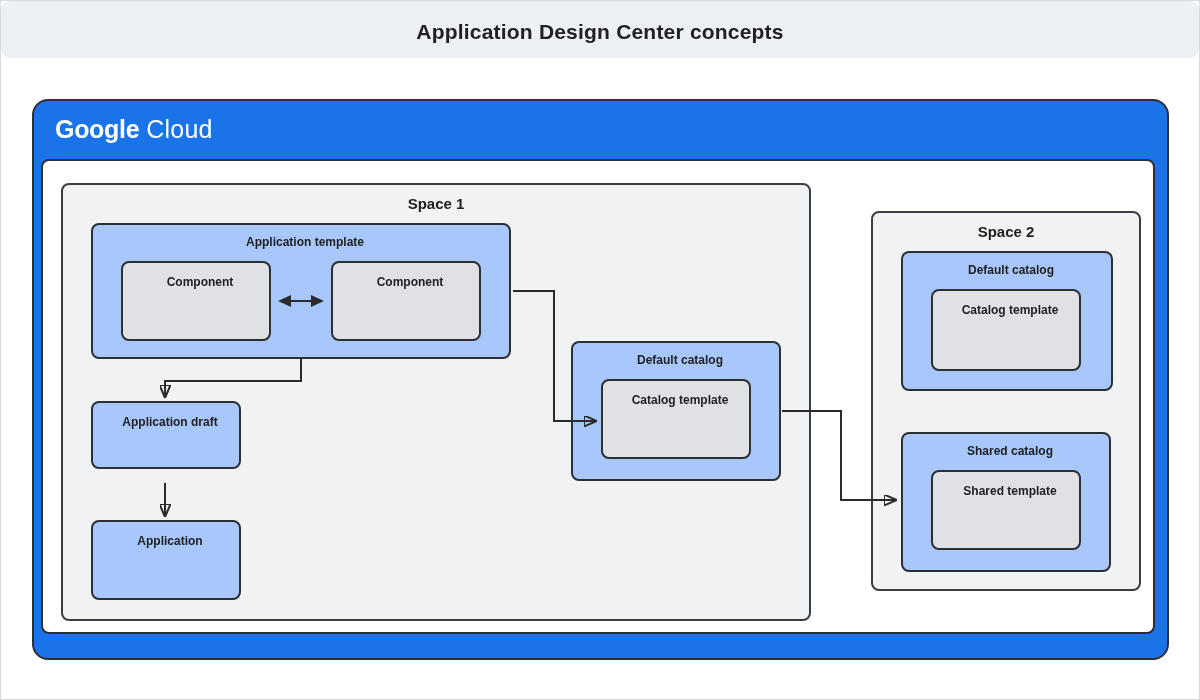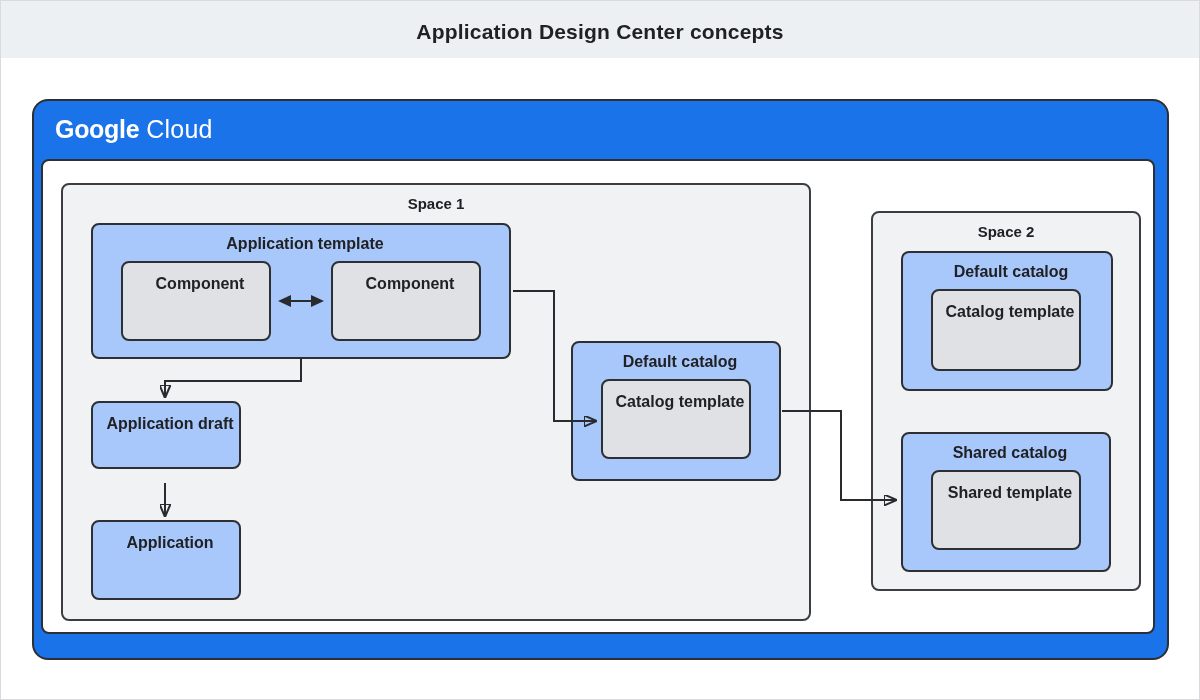--- a/index.html
+++ b/index.html
@@ -4,21 +4,21 @@
 <style>
   html,body{margin:0;padding:0;background:#ffffff;}
   #canvas{
     position:relative;width:1200px;height:700px;background:#ffffff;
     border:1px solid #d8dadd;box-sizing:border-box;overflow:hidden;
     font-family:"Liberation Sans","DejaVu Sans",sans-serif;color:#202124;
   }
   
   .banner{
     position:absolute;left:0;top:0;width:100%;height:57px;background:#edf0f2;
-    display:flex;align-items:center;justify-content:center;
+    display:flex;align-items:center;justify-content:center;border-radius:9px;
   }
   .banner .title{font-size:21px;font-weight:700;color:#202124;letter-spacing:.2px;padding-top:4px;}
   
   .blue-frame{
     position:absolute;left:31px;top:98px;width:1137px;height:561px;
     background:#1a73e8;border:2px solid #2d2f33;border-radius:16px;box-sizing:border-box;
   }
   .wordmark{position:absolute;left:21px;top:13px;color:#ffffff;font-size:25px;line-height:30px;white-space:nowrap;}
   .wordmark .g{font-weight:700;letter-spacing:-.3px;}
   .wordmark .c{font-weight:400;margin-left:7px;letter-spacing:.2px;}
@@ -30,21 +30,21 @@
   
   .space{
     position:absolute;background:#f0f2f4;border:2px solid #3a3d41;border-radius:8px;box-sizing:border-box;
   }
   #space1{left:18px;top:22px;width:750px;height:438px;}
   #space2{left:828px;top:50px;width:270px;height:380px;}
   .space-label{text-align:center;padding-top:10px;font-size:15px;font-weight:600;color:#202124;}
   
   .bluebox{position:absolute;background:#a8c7fa;border:2px solid #2d2f33;border-radius:8px;box-sizing:border-box;}
   .graybox{position:absolute;background:#dfe1e4;border:2px solid #2d2f33;border-radius:8px;box-sizing:border-box;}
-  .box-label{text-align:center;padding-top:10px;font-size:16px;font-weight:700;color:#202124;margin-left:8px;}
+  .box-label{text-align:center;padding-top:10px;font-size:12px;font-weight:700;color:#202124;margin-left:8px;}
   .box-label.pad12{padding-top:12px;}
   
   #app-template{left:28px;top:38px;width:420px;height:136px;}
   #component-left{left:28px;top:36px;width:150px;height:80px;}
   #component-right{left:238px;top:36px;width:150px;height:80px;}
   #app-draft{left:28px;top:216px;width:150px;height:68px;}
   #application{left:28px;top:335px;width:150px;height:80px;}
   #s1-default-catalog{left:508px;top:156px;width:210px;height:140px;}
   #s1-catalog-template{left:28px;top:36px;width:150px;height:80px;}
   

